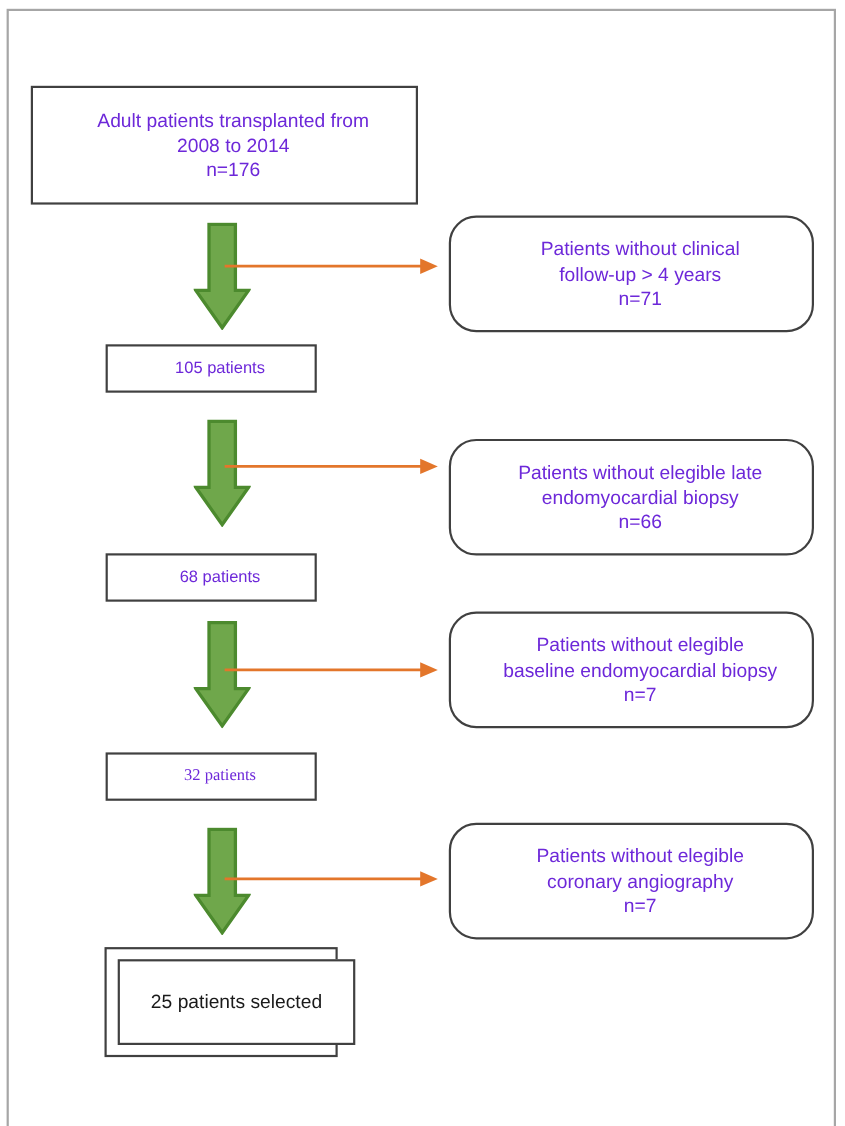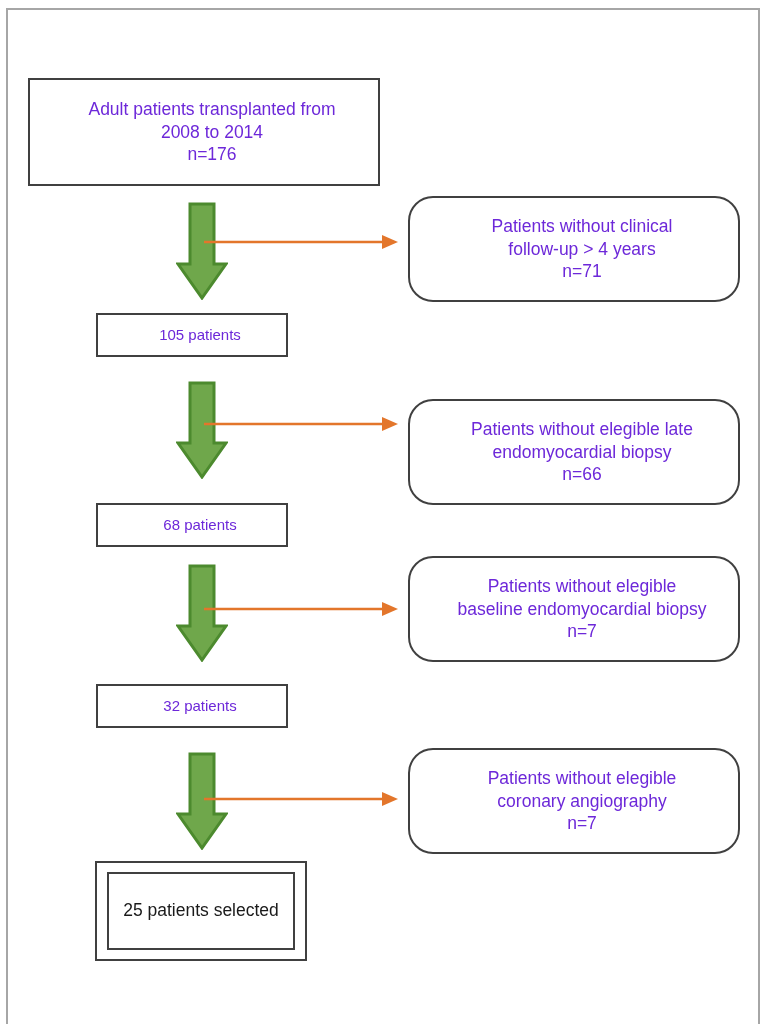--- a/index.html
+++ b/index.html
@@ -144,38 +144,38 @@
     <line x1="0" y1="10" x2="180" y2="10" stroke="#E3762B" stroke-width="2.5"></line>
     <polygon points="178,3 194,10 178,17" fill="#E3762B"></polygon>
   </svg>
 
   <div class="node excl-node" style="left:408px; top:556px; width:332px; height:106px;">
     <span class="txt">Patients without elegible
 baseline endomyocardial biopsy
 n=7</span>
   </div>
 
-  <div class="node count-node" style="left:96px; top:684px; width:192px; height:44px;">
+  <div class="node count-node" style="left:96px; top:684px; width:192px; height:44px;font-family:Liberation Serif, serif;">
     <span class="txt">32 patients</span>
   </div>
 
   <svg class="green-arrow" style="left:176px; top:752px;" width="52" height="98" viewBox="0 0 52 98">
     <polygon points="14,2 38,2 38,62 50,62 26,96 2,62 14,62" fill="#6FA74B" stroke="#4C8A2E" stroke-width="3" stroke-linejoin="miter"></polygon>
   </svg>
 
   <svg class="orange-arrow" style="left:204px; top:789px;" width="196" height="20" viewBox="0 0 196 20">
     <line x1="0" y1="10" x2="180" y2="10" stroke="#E3762B" stroke-width="2.5"></line>
     <polygon points="178,3 194,10 178,17" fill="#E3762B"></polygon>
   </svg>
 
   <div class="node excl-node" style="left:408px; top:748px; width:332px; height:106px;">
     <span class="txt">Patients without elegible
 coronary angiography
 n=7</span>
   </div>
 
   <div class="final-outer" style="left:95px; top:861px; width:212px; height:100px;"></div>
-  <div class="final-inner" style="left:107px; top:872px; width:188px; height:78px;">
+  <div class="final-inner" style="left:107px; top:872px; width:216px; height:78px;">
     <span class="txt">25 patients
 selected</span>
   </div>
 
 </div>
 
 </body></html>

